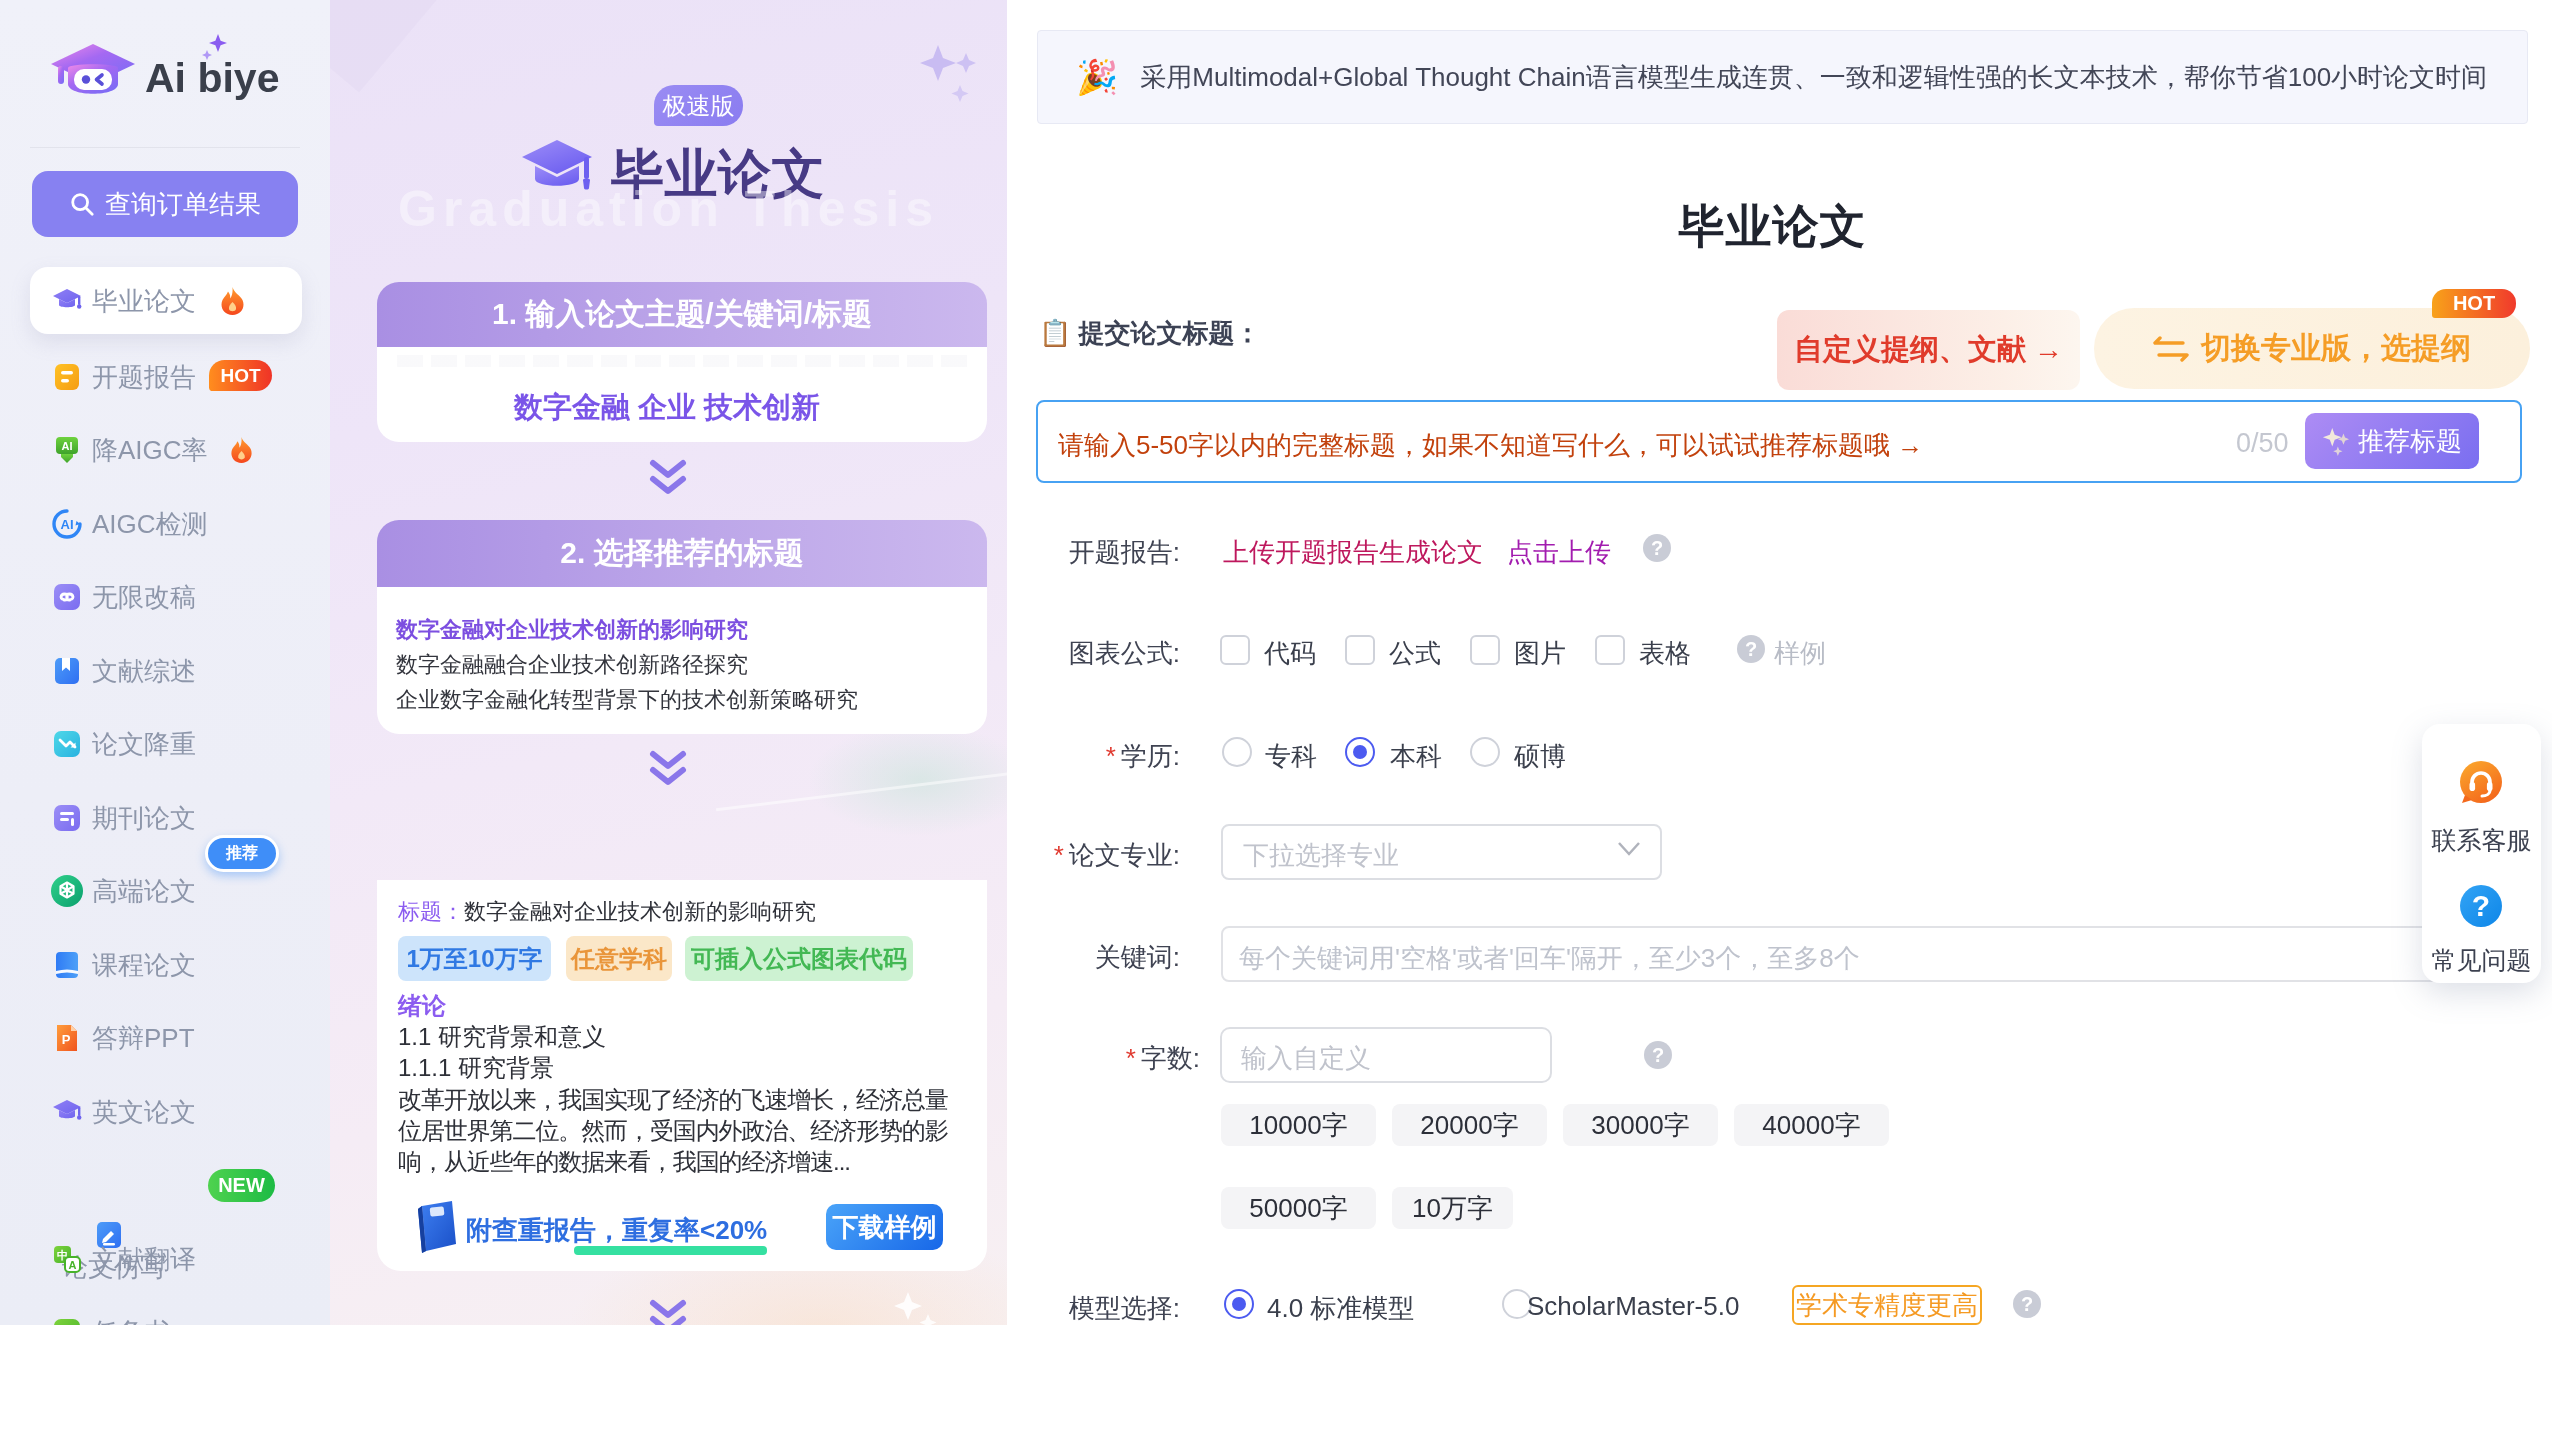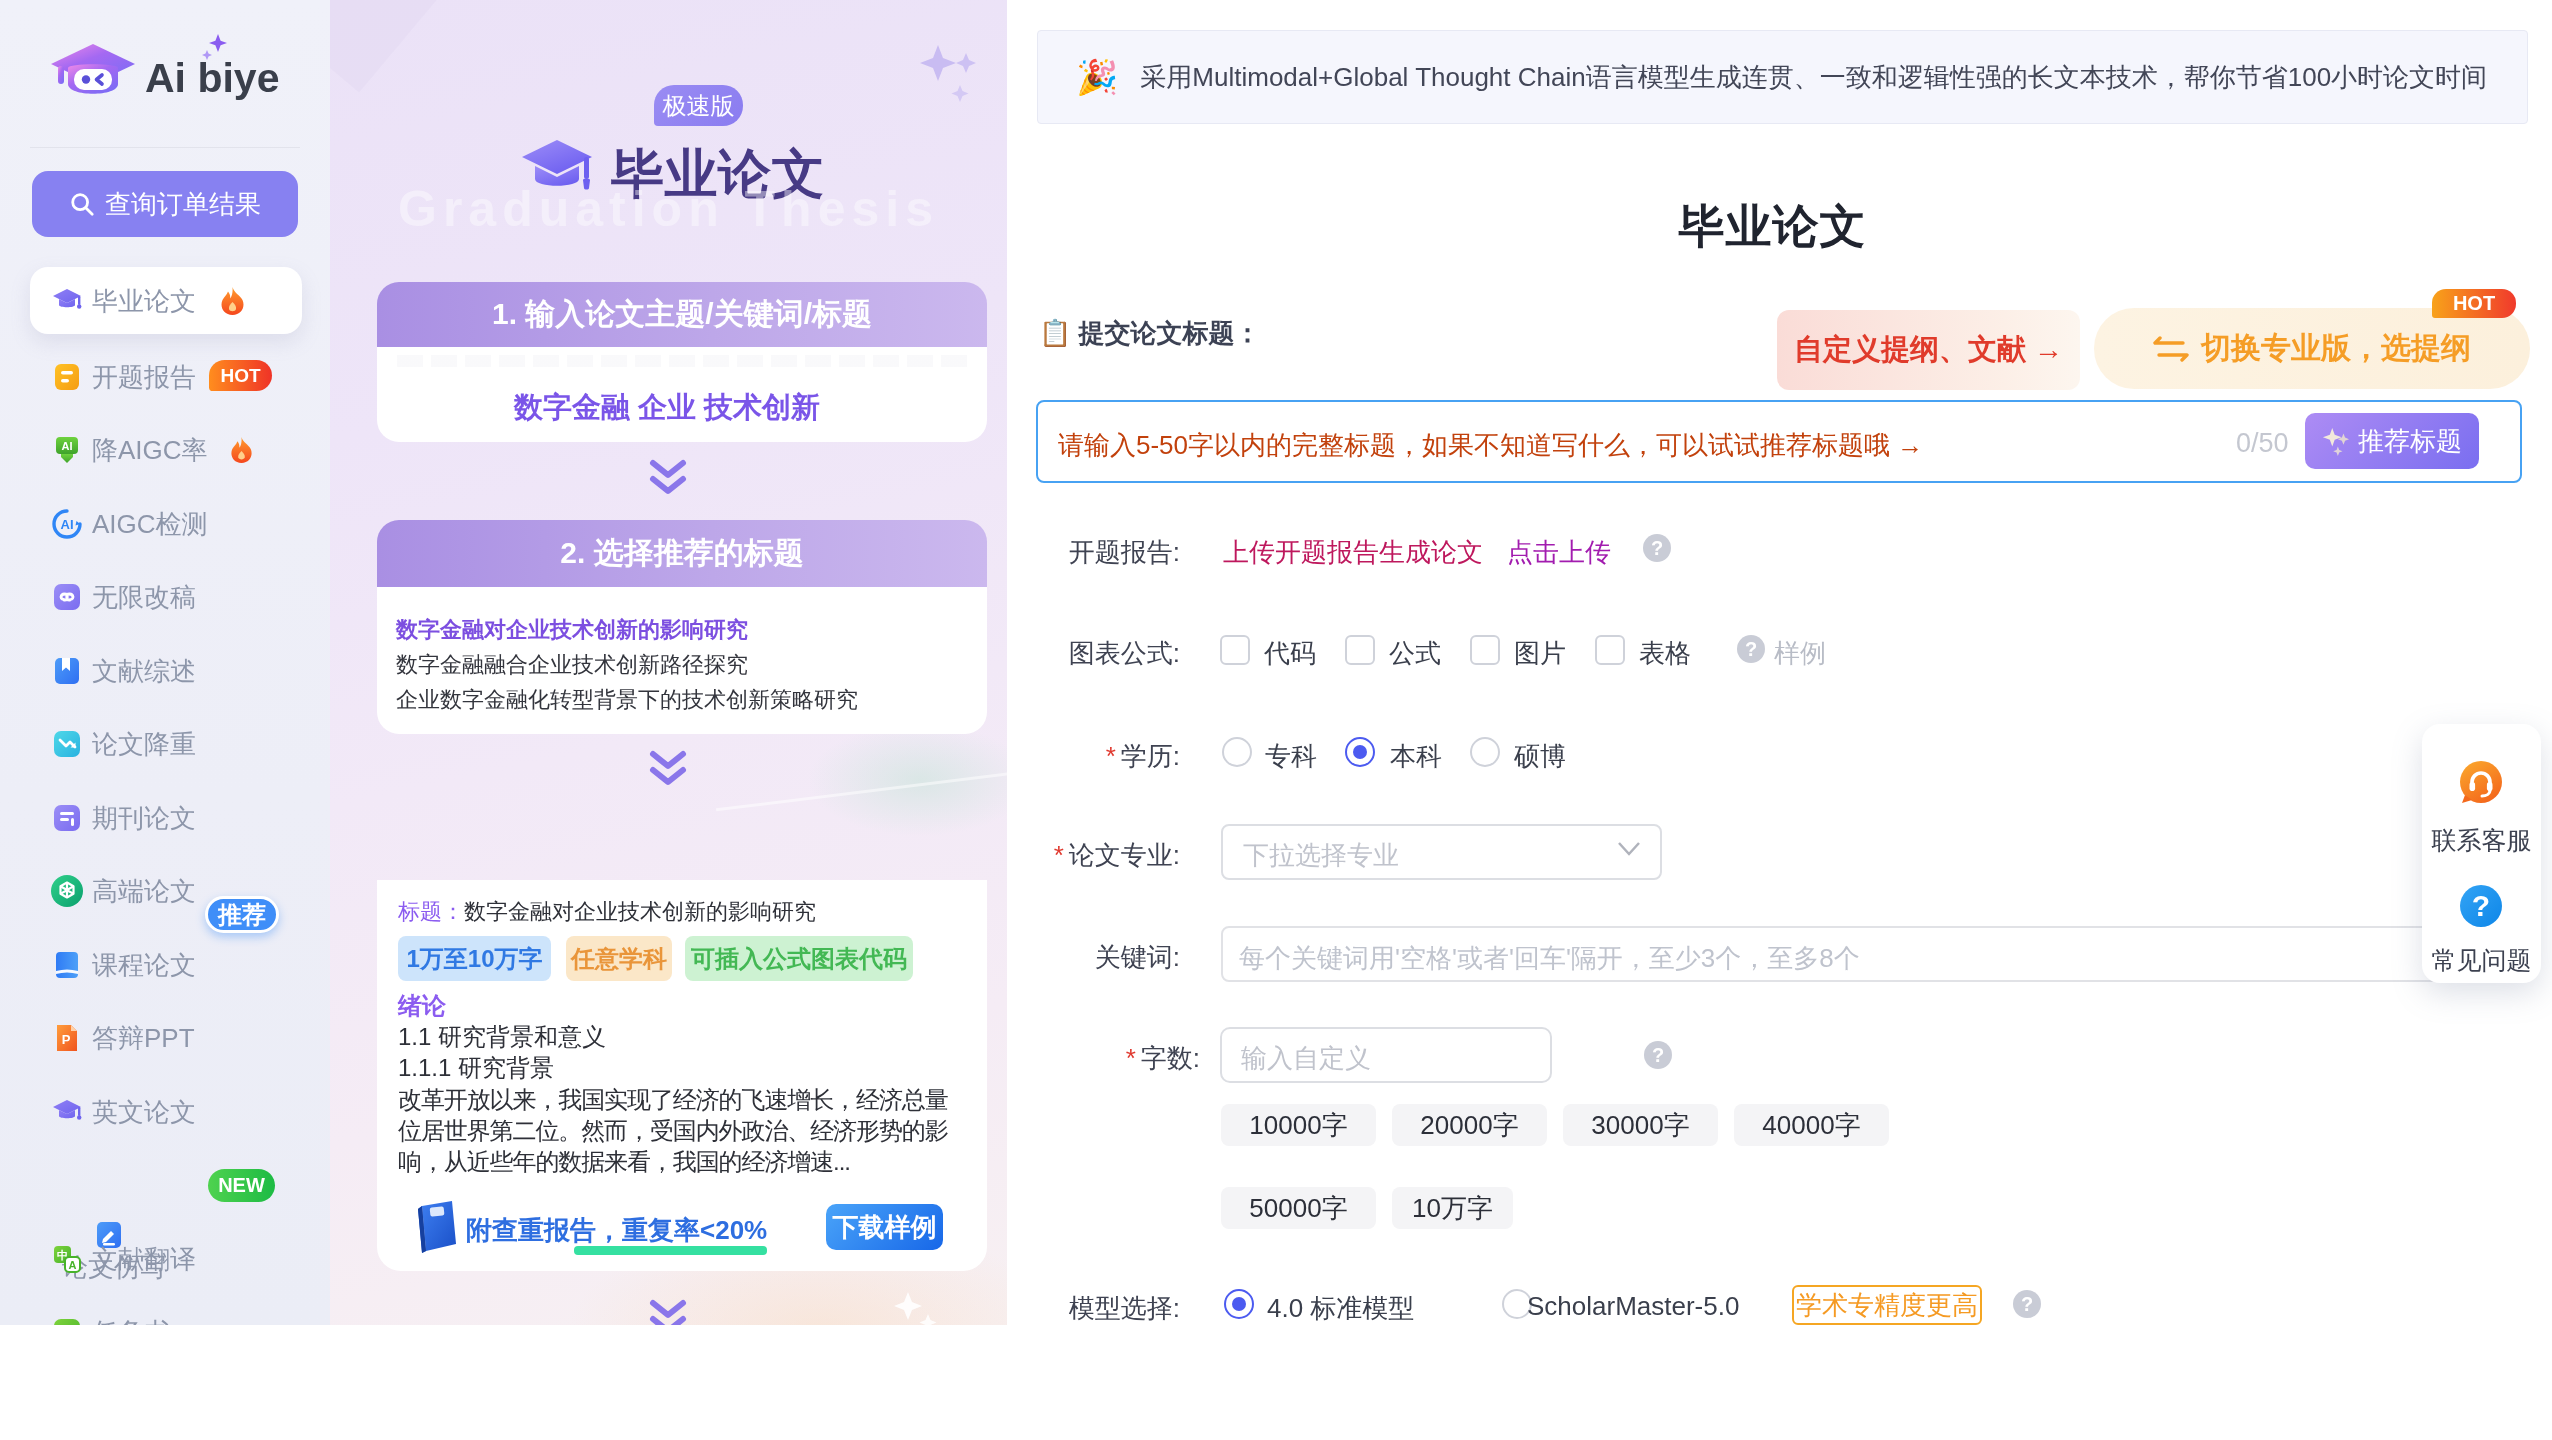--- a/index.html
+++ b/index.html
@@ -223,21 +223,21 @@
                 </linearGradient>
               </defs>
               <circle cx="16" cy="16" r="16" fill="url(#ggn)"></circle>
               <g stroke="#fff" stroke-width="2.2" fill="none" stroke-linejoin="round">
                 <path d="M16 7.5 l6.5 3.7 v7.5 l-6.5 3.8 l-6.5 -3.8 v-7.5 Z"></path>
                 <path d="M16 7.5 v7.5 M22.5 11.2 l-6.5 3.8 M9.5 11.2 l6.5 3.8 M16 22.5 v-7.2 M9.5 18.7 l6.5 -3.4 M22.5 18.7 l-6.5 -3.4"></path>
               </g>
             </svg></div>
         <div class="txt">高端论文</div>
       </div>
-      <div class="badge" style="left:205px; top:896px; width:74px; height:37px; border-radius:19px; background:#3f8ef8; border:3px solid #fff; font-size:24px; box-shadow:0 4px 10px rgba(63,142,248,0.4);">推荐</div>
+      <div class="badge" style="left:205px; top:835px; width:74px; height:37px; border-radius:19px; background:#3f8ef8; border:3px solid #fff; font-size:16px; box-shadow:0 4px 10px rgba(63,142,248,0.4);">推荐</div>
       <div class="mi" style="top:948px;">
         <div class="ic"><svg width="30" height="30" viewBox="0 0 30 30">
               <defs>
                 <linearGradient id="gbk" x1="0" y1="0" x2="1" y2="0">
                   <stop offset="0" stop-color="#2f7bf5"></stop>
                   <stop offset="1" stop-color="#4da0f8"></stop>
                 </linearGradient>
               </defs>
               <rect x="4" y="2" width="22" height="26" rx="4" fill="url(#gbk)"></rect>
               <path d="M4 21 q11 -3 22 0 v3 q-11 -3 -22 0 Z" fill="#fff" opacity="0.95"></path>

